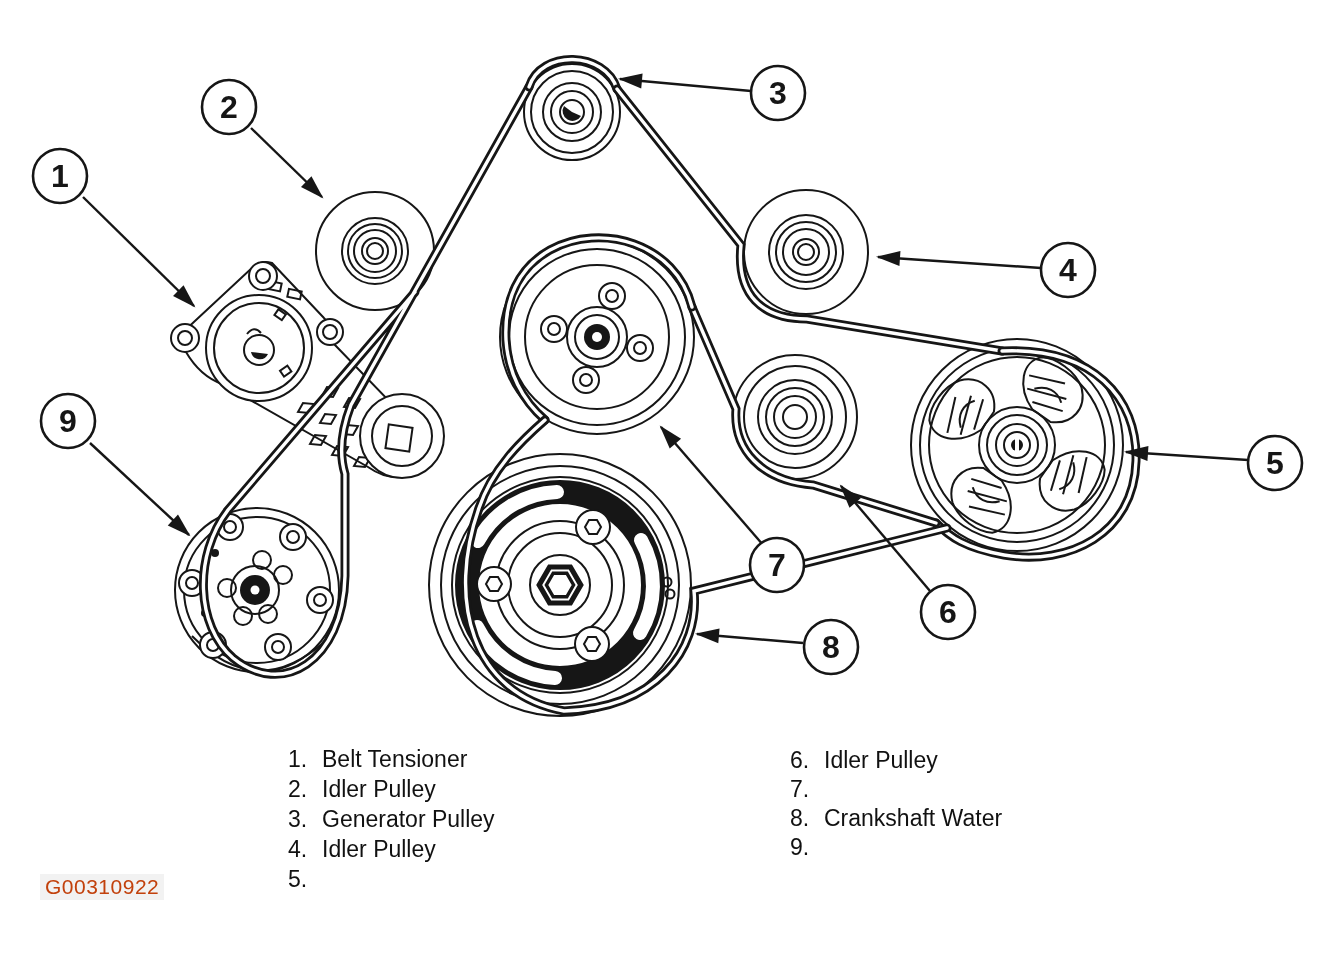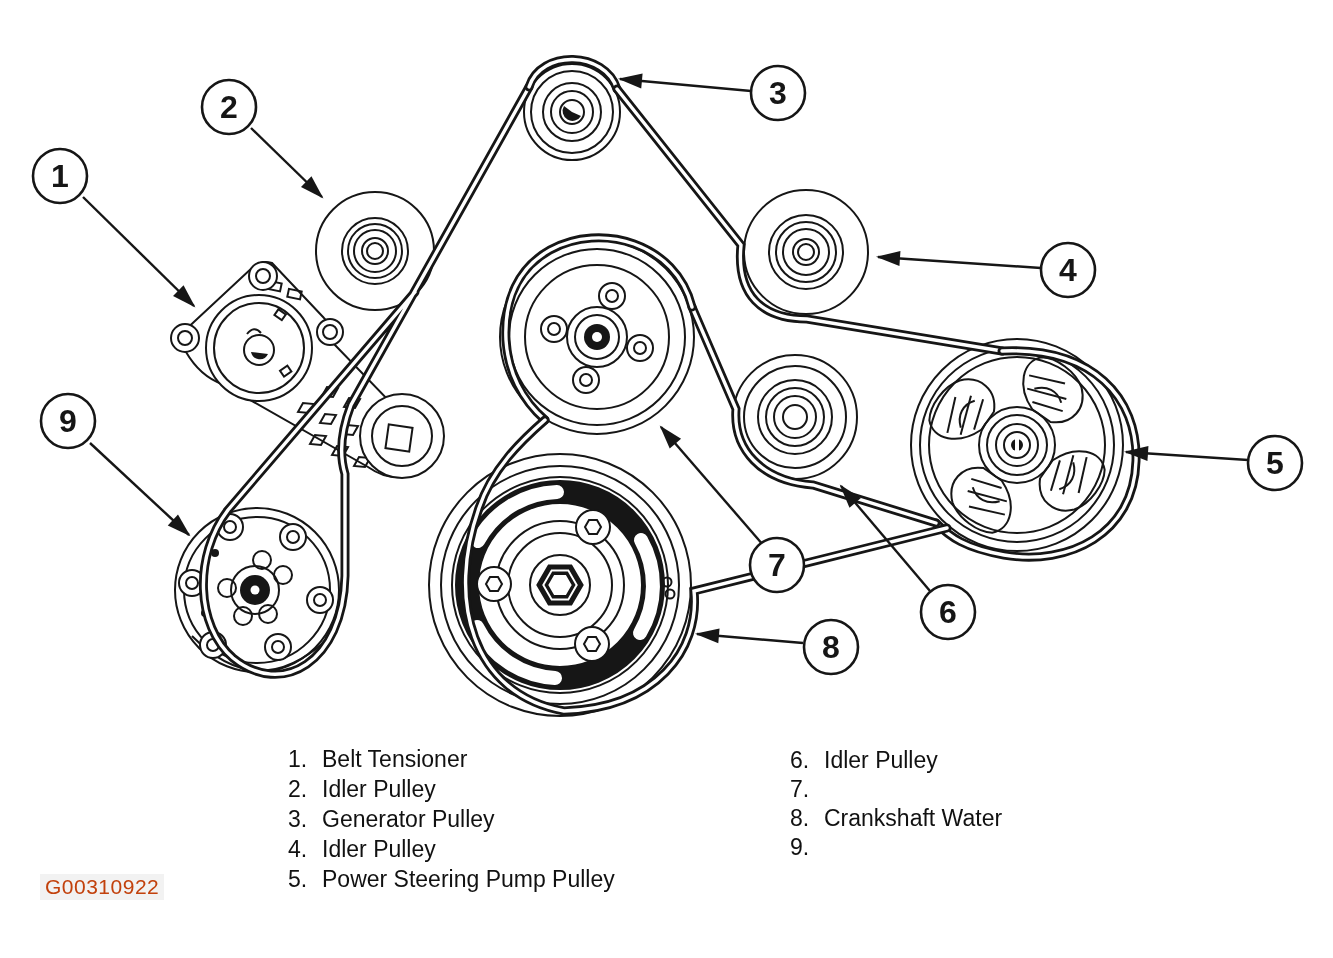--- a/index.html
+++ b/index.html
@@ -296,21 +296,20 @@
     <div class="row">
         <span class="lnum">3.</span>
         <span class="lbl">Generator Pulley</span>
       </div>
     <div class="row">
         <span class="lnum">4.</span>
         <span class="lbl">Idler Pulley</span>
       </div>
     <div class="row">
         <span class="lnum">5.</span>
-        <span class="lbl">Power Steering Pump Pulley</span>
       </div>
   </div>
 
   <div class="legend-col right" style="left:790px;top:746px;">
     <div class="row">
         <span class="lnum">6.</span>
         <span class="lbl">Idler Pulley</span>
       </div>
     <div class="row">
         <span class="lnum">7.</span>

